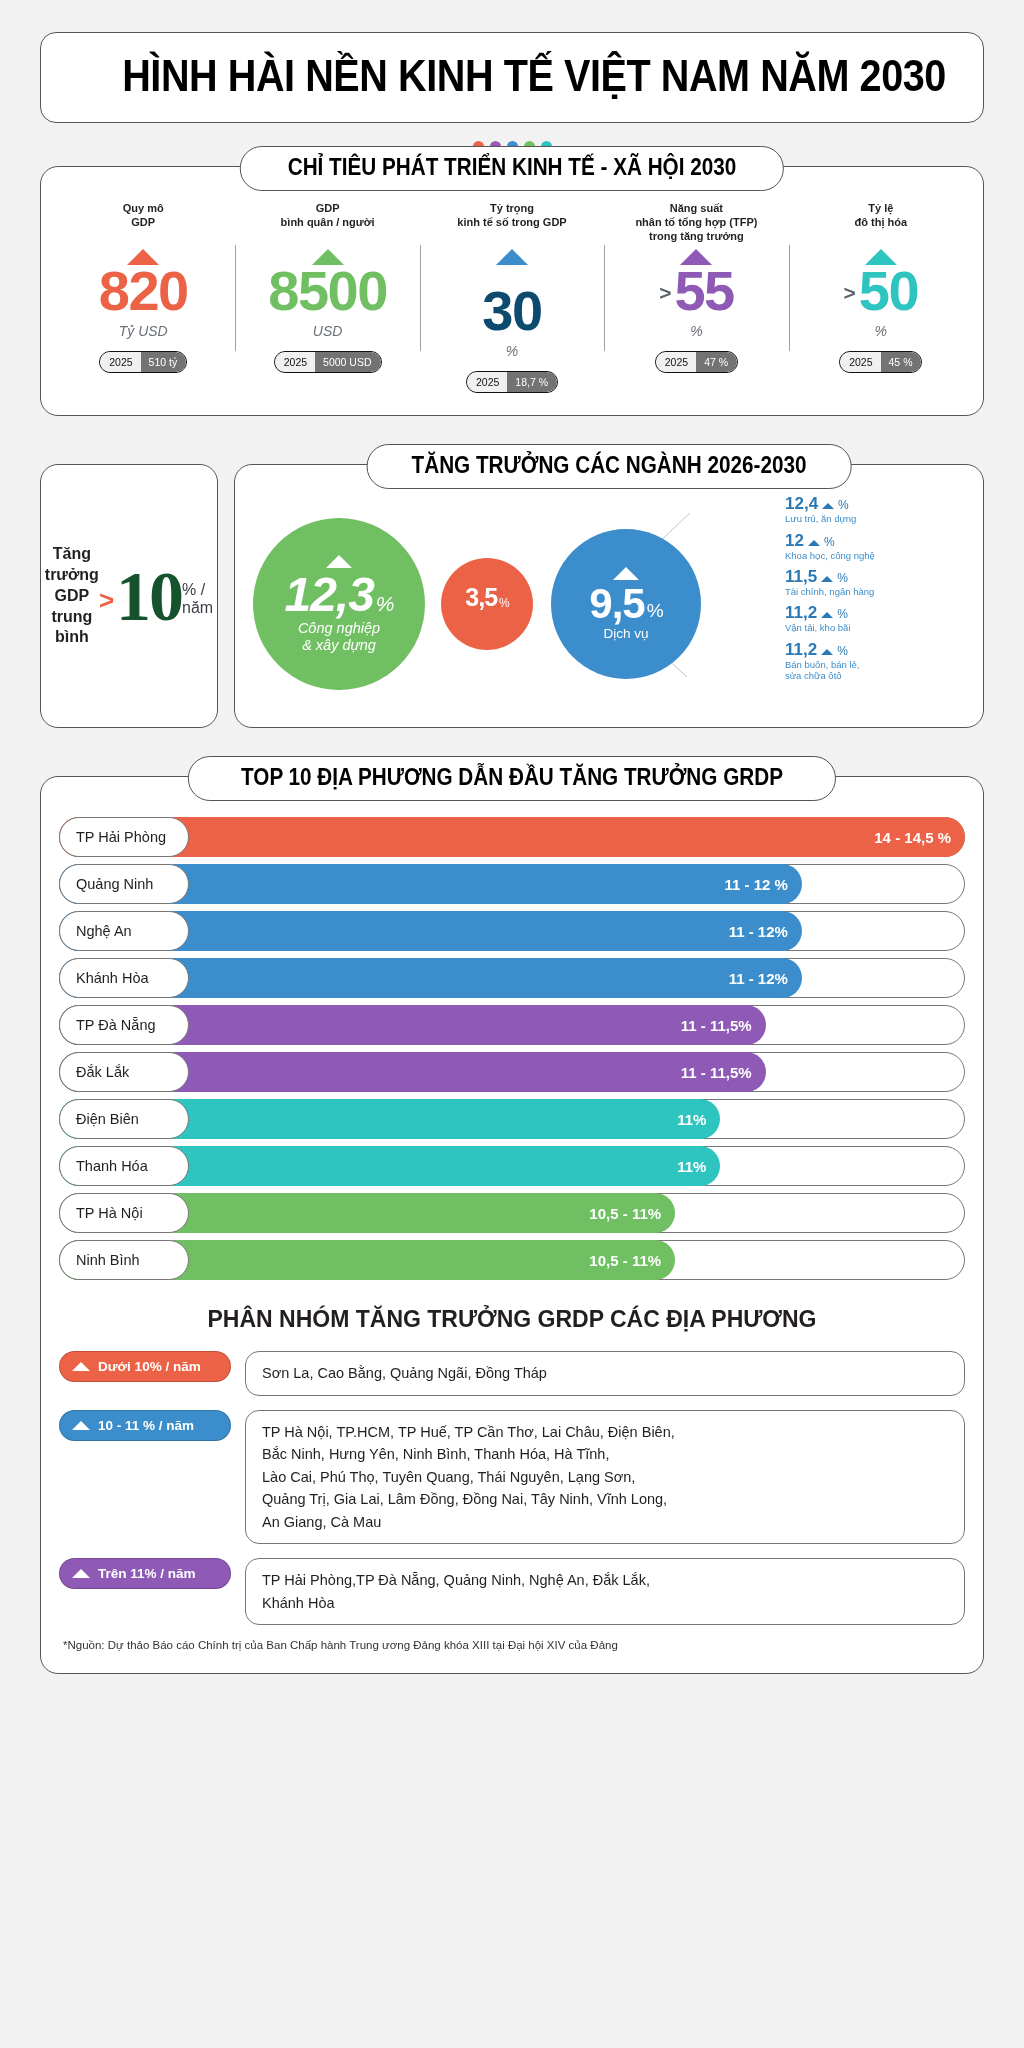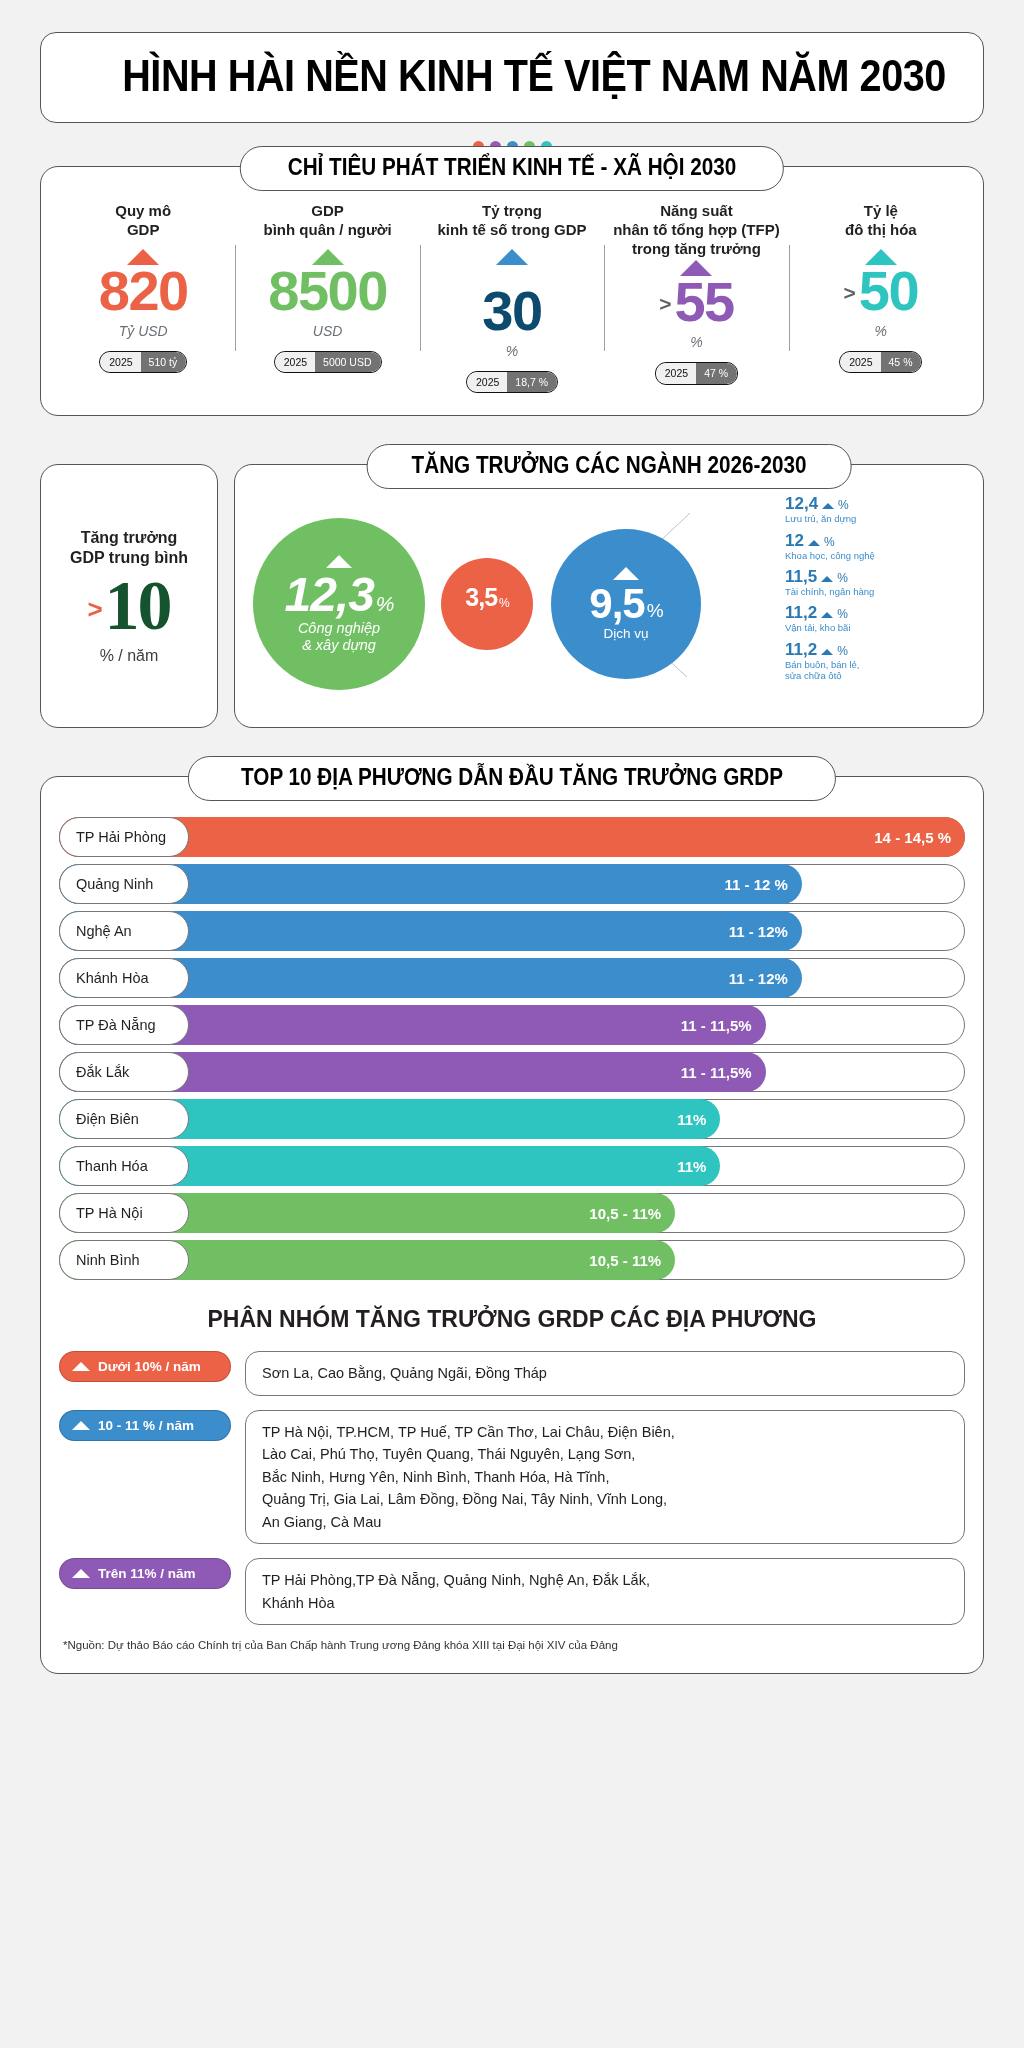--- a/index.html
+++ b/index.html
@@ -47,40 +47,40 @@
   .kpi-panel { padding: 34px 10px 22px; }
   .kpi-row { display: flex; }
   .kpi {
     flex: 1; text-align: center; position: relative; padding: 0 6px;
     display: flex; flex-direction: column; align-items: center;
   }
   .kpi + .kpi::before {
     content: ""; position: absolute; left: 0; top: 44px; bottom: 42px;
     width: 1px; background: #9aa0a6;
   }
-  .kpi-label { font-size: 15px; font-weight: 700; line-height: 1.28; min-height: 46px; color: #231f20; }
+  .kpi-label { font-size: 11px; font-weight: 700; line-height: 1.28; min-height: 46px; color: #231f20; }
   .tri { width: 0; height: 0; border-left: 16px solid transparent; border-right: 16px solid transparent; margin: 2px 0 -2px; }
   .kpi-num-row { display: flex; align-items: center; justify-content: center; gap: 3px; }
   .gt { font-size: 21px; font-weight: 700; color: #5c6169; margin-top: 4px; }
   .kpi-num {
     font-family: "Liberation Sans Narrow", "Liberation Sans", sans-serif;
     font-weight: 700; font-size: 56px; line-height: 1; letter-spacing: -1.5px;
   }
   .kpi-unit { font-size: 14px; font-style: italic; color: #6b7076; margin-top: 4px; }
   .badge {
     display: inline-flex; align-items: stretch; border-radius: 11px; overflow: hidden;
     margin-top: 12px; font-size: 10.5px; line-height: 1; border: 1px solid #111;
   }
   .badge .yr { background: #f0f0f0; color: #111; padding: 5px 8px 5px 9px; border-radius: 11px 0 0 11px; }
   .badge .vl { background: #737373; color: #fff; padding: 5px 9px 5px 8px; border-radius: 0 11px 11px 0; font-weight: 400; }
 
   
   .growth-row { display: flex; gap: 16px; margin-top: 48px; align-items: stretch; }
   .avg-panel { width: 178px; border: 1.5px solid #555; border-radius: 18px; background: #fff;
-    display: flex; flex-direction: column; align-items: center; justify-content: center; padding: 18px 10px; }
+    display: flex; flex-direction: row; align-items: center; justify-content: center; padding: 18px 10px; }
   .avg-title { font-size: 16px; font-weight: 700; text-align: center; line-height: 1.3; }
   .avg-num-row { display: flex; align-items: center; gap: 2px; margin-top: 2px; }
   .avg-num { font-family: Liberation Serif, serif;
     font-weight: 700; font-size: 70px; line-height: 1; color: #14532d; letter-spacing: -2px; }
   .avg-gt { font-size: 26px; font-weight: 700; color: #ec6247; margin-top: 6px; }
   .avg-unit { font-size: 16px; color: #3b3f45; margin-top: 6px; }
 
   .sector-panel { flex: 1; position: relative; padding: 34px 12px 18px; }
   .circles { display: flex; align-items: center; position: relative; height: 210px; padding-left: 6px; }
   .circ { border-radius: 50%; display: flex; flex-direction: column; align-items: center;
@@ -455,22 +455,22 @@
               <div>Sơn La, Cao Bằng, Quảng Ngãi, Đồng Tháp</div>
             </div>
           </div>
           <div class="grp">
             <div class="grp-pill" style="background: rgb(59, 141, 203);">
               <span class="pt"></span>
               <span>10 - 11 % / năm</span>
             </div>
             <div class="grp-box">
               <div>TP Hà Nội, TP.HCM, TP Huế, TP Cần Thơ, Lai Châu, Điện Biên,</div>
+              <div>Bắc Ninh, Hưng Yên, Ninh Bình, Thanh Hóa, Hà Tĩnh,</div>
               <div>Lào Cai, Phú Thọ, Tuyên Quang, Thái Nguyên, Lạng Sơn,</div>
-              <div>Bắc Ninh, Hưng Yên, Ninh Bình, Thanh Hóa, Hà Tĩnh,</div>
               <div>Quảng Trị, Gia Lai, Lâm Đồng, Đồng Nai, Tây Ninh, Vĩnh Long,</div>
               <div>An Giang, Cà Mau</div>
             </div>
           </div>
           <div class="grp">
             <div class="grp-pill" style="background: rgb(142, 90, 181);">
               <span class="pt"></span>
               <span>Trên 11% / năm</span>
             </div>
             <div class="grp-box">

